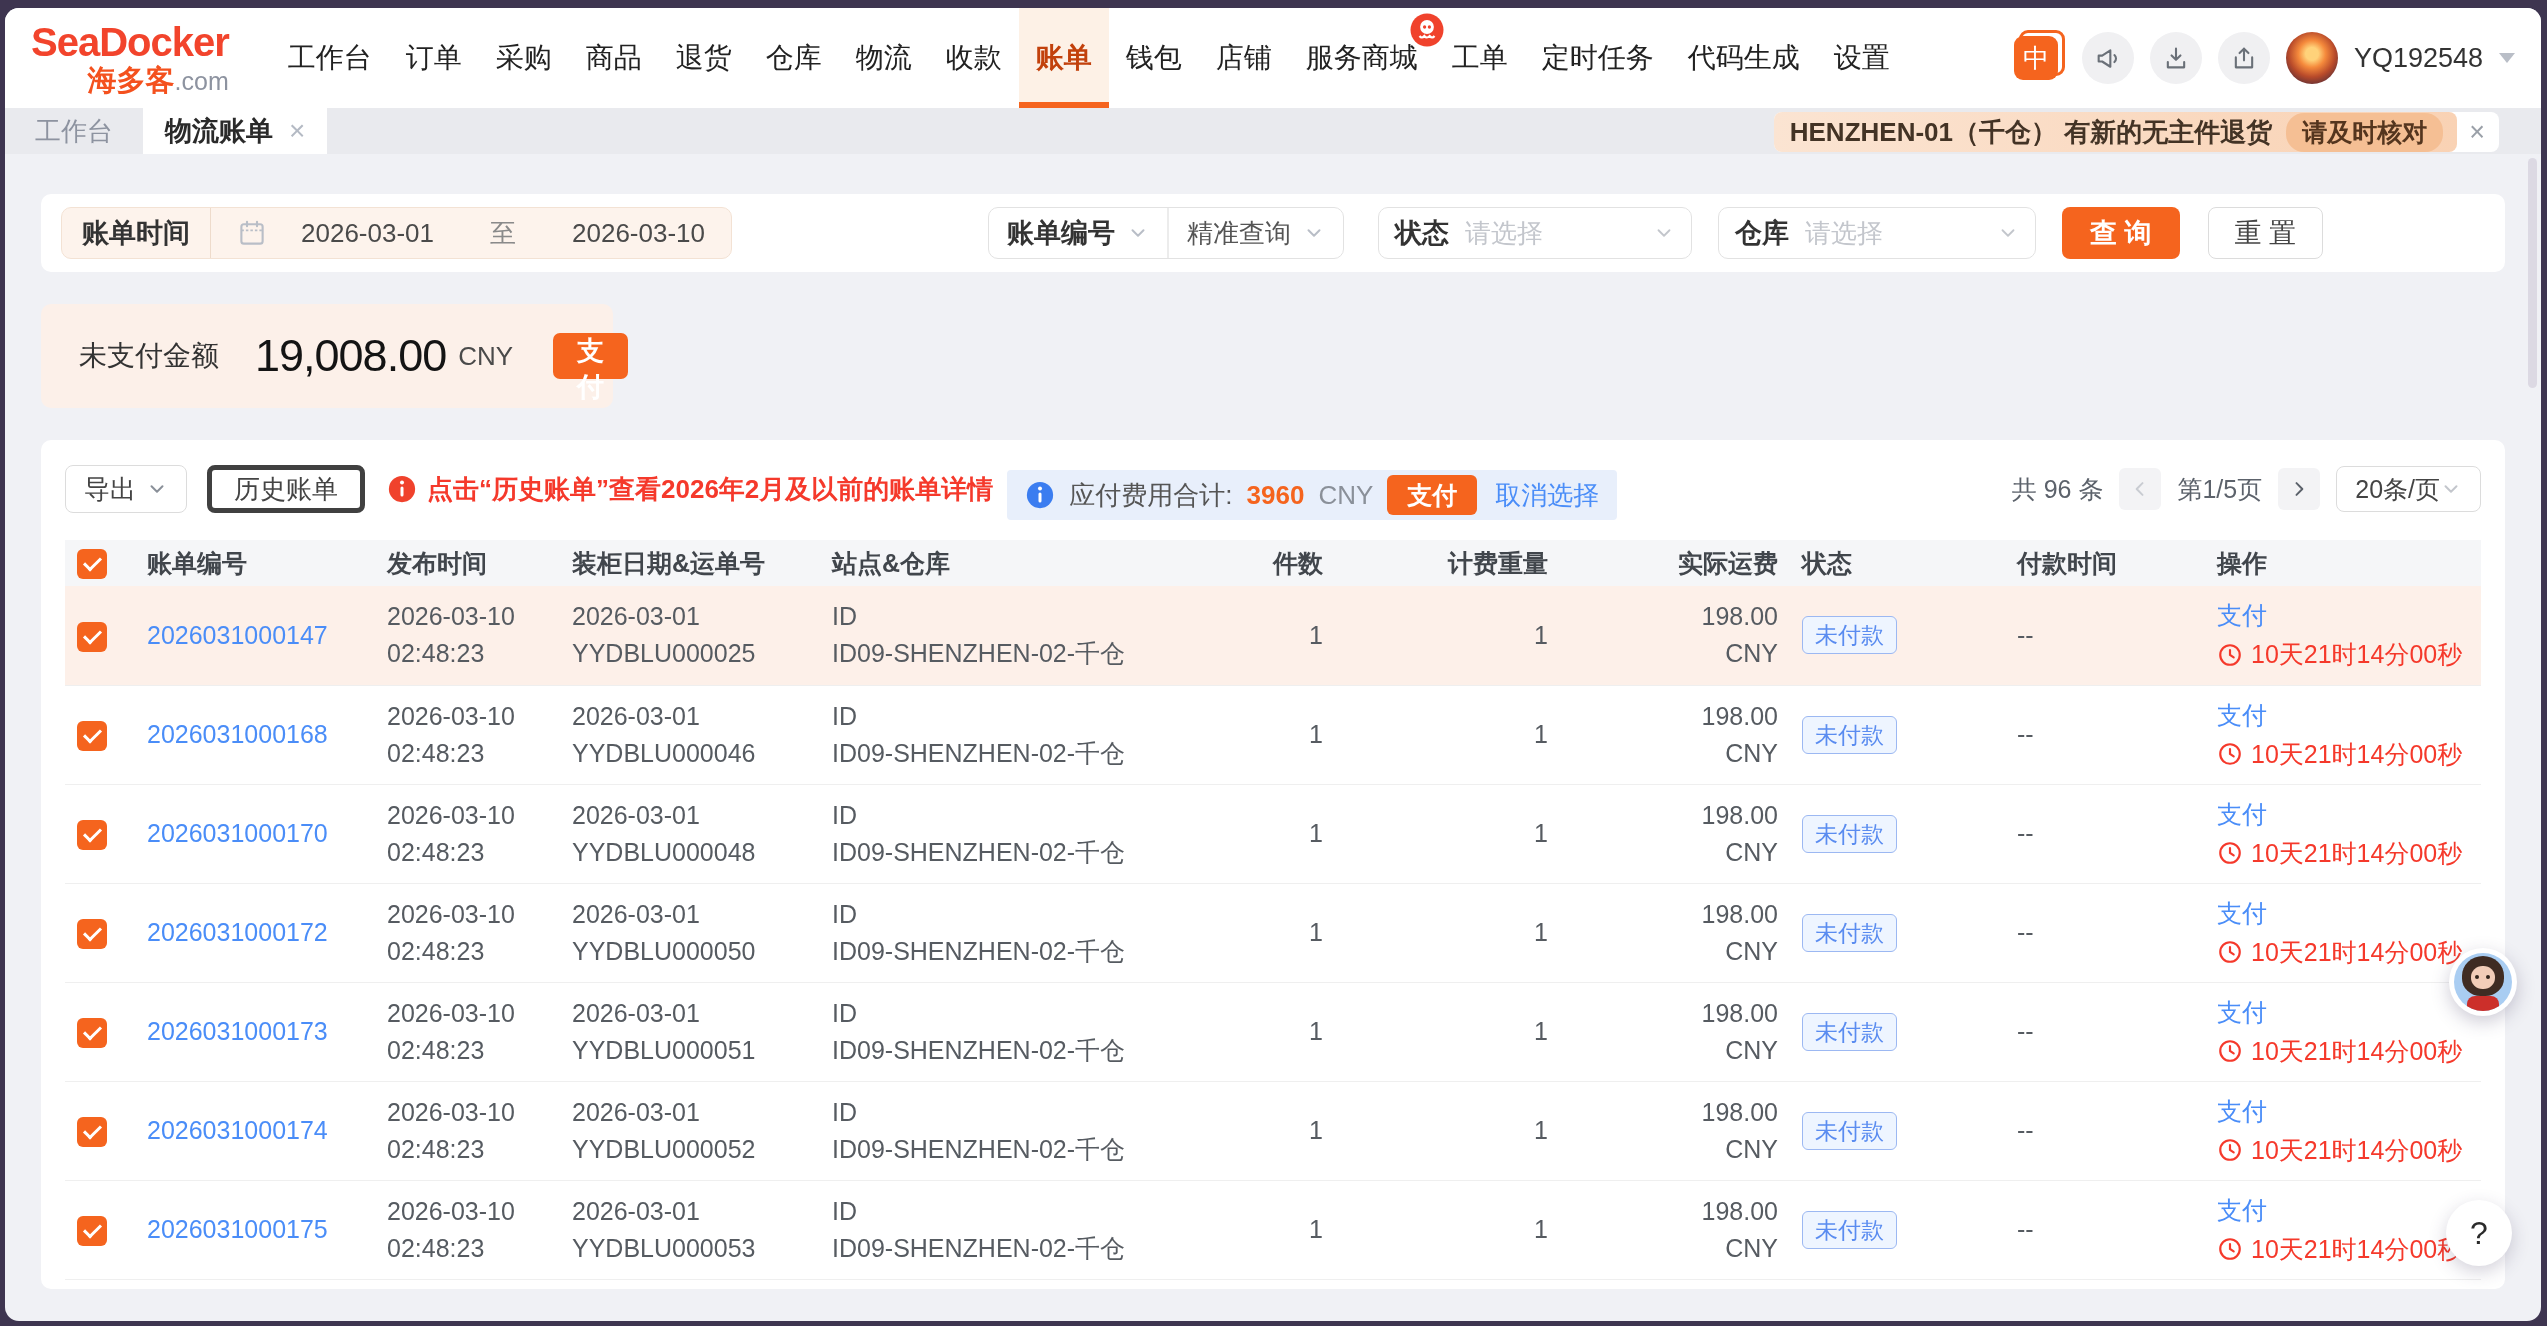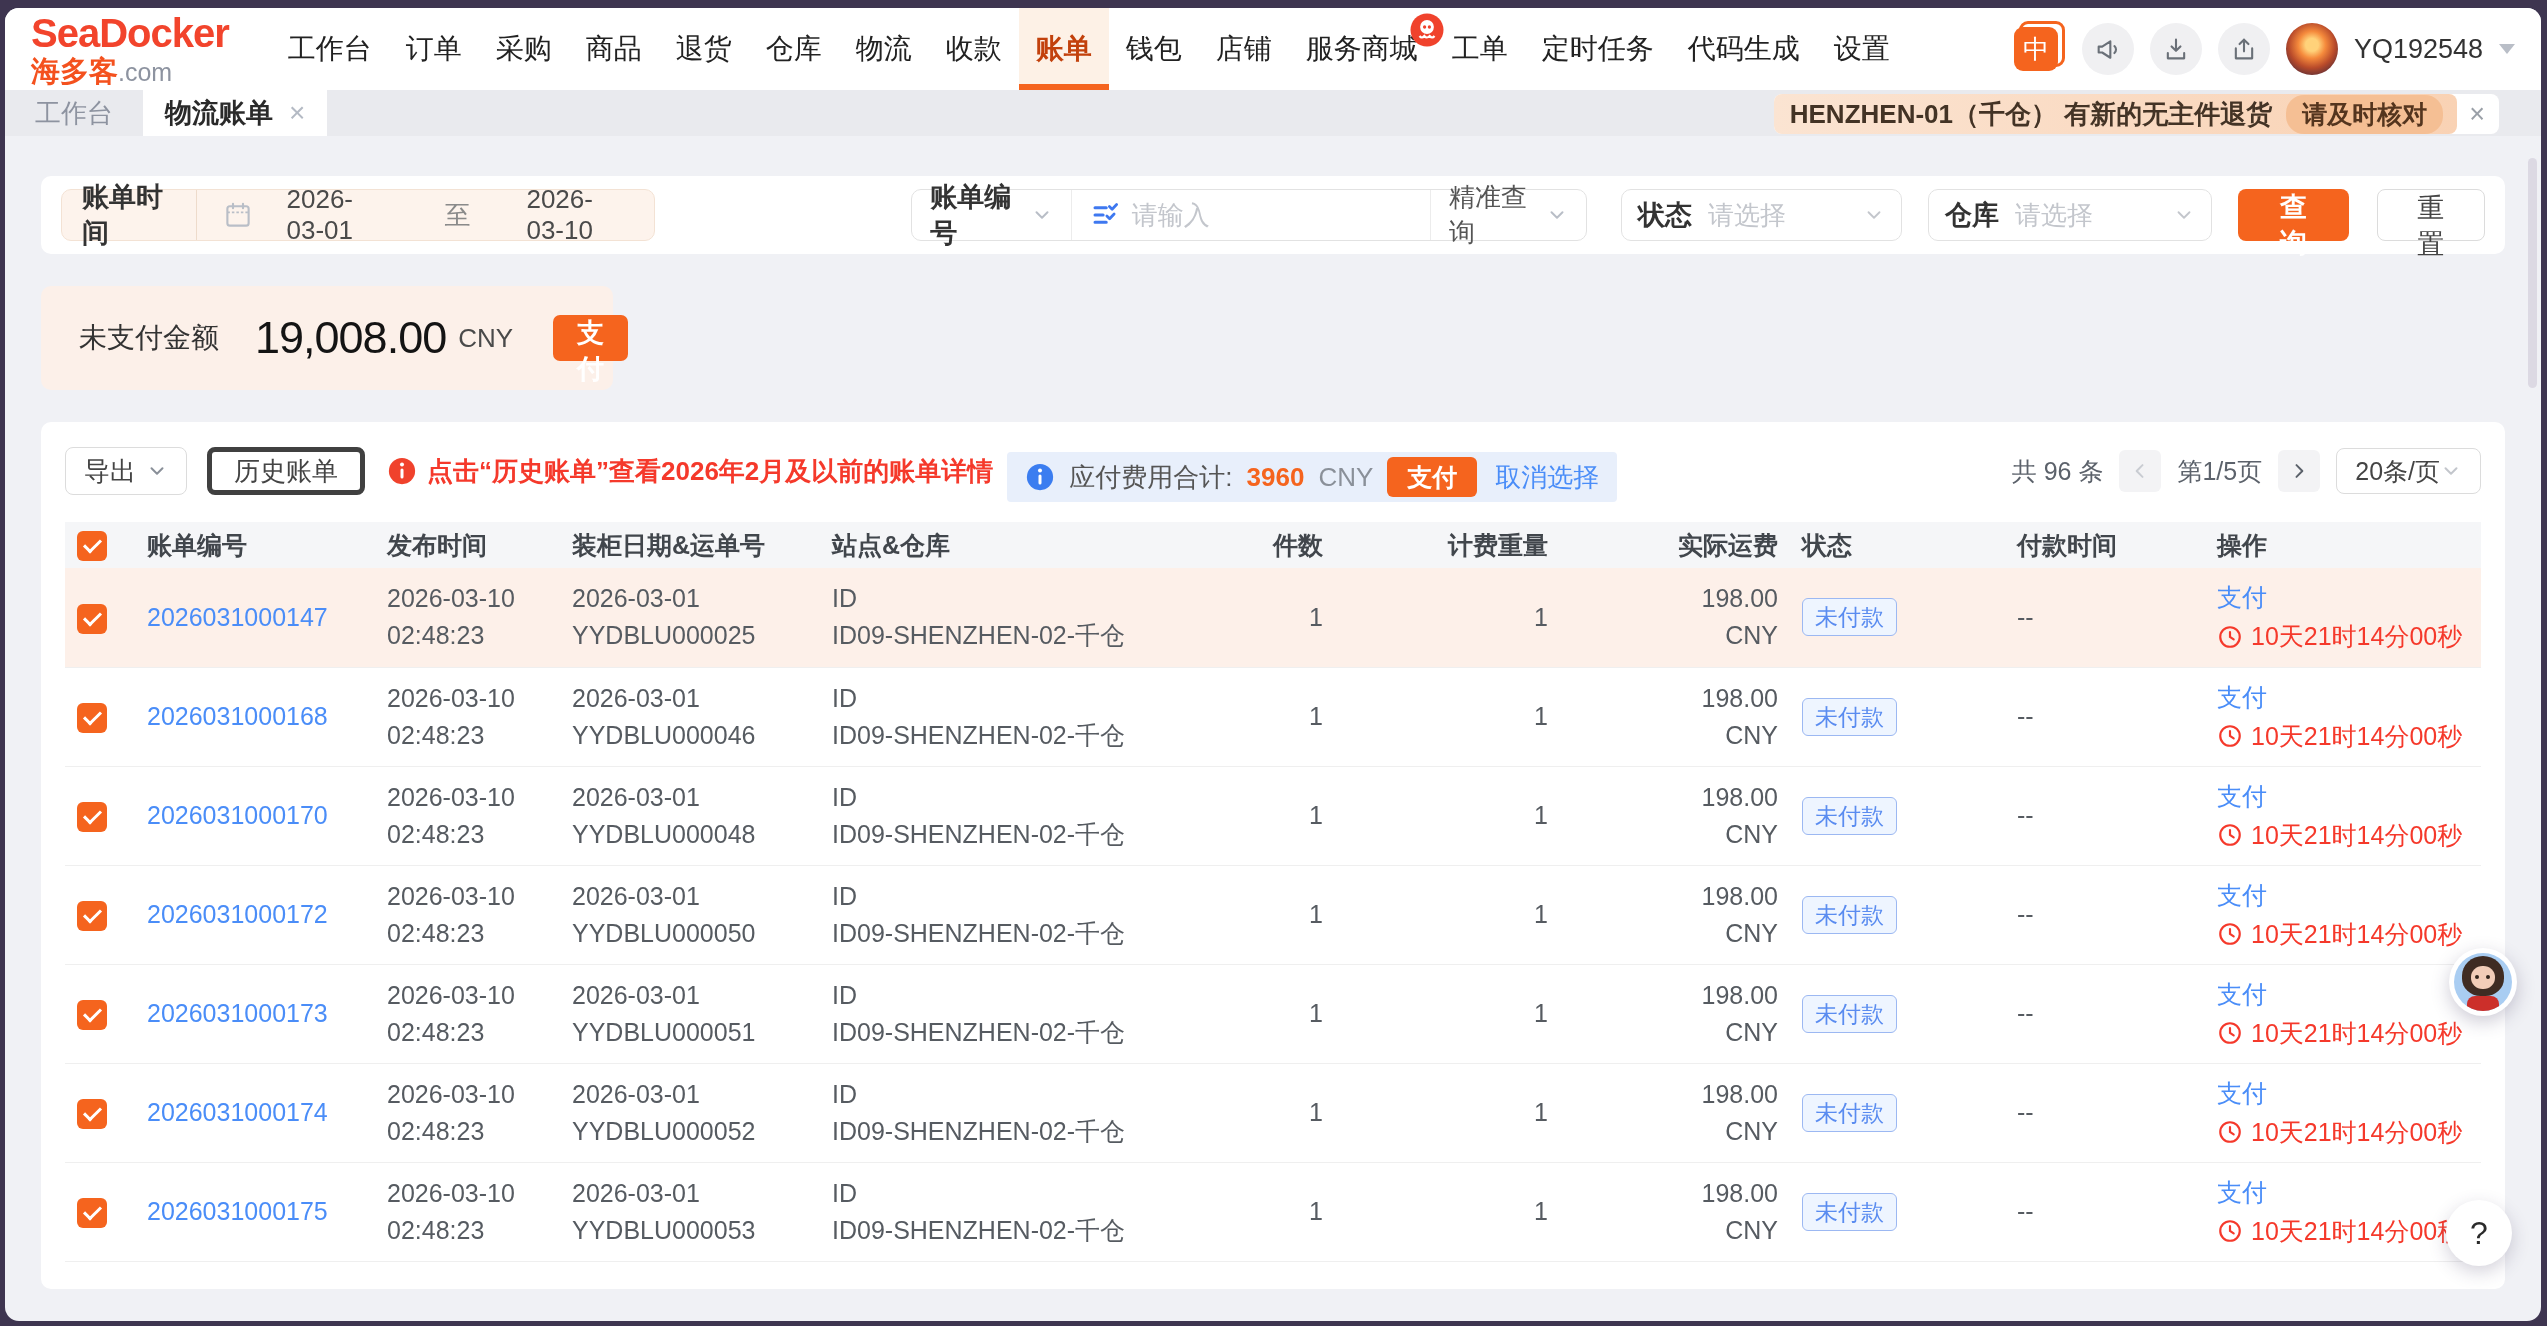--- a/index.html
+++ b/index.html
@@ -10,21 +10,21 @@
     position:relative;
     overflow:hidden;
   }
   .window {
     position:absolute; top:8px; left:5px; right:6px; bottom:5px;
     background:#f0f1f5; border-radius:14px; overflow:hidden;
     display:flex; flex-direction:column;
   }
 
   
-  .topbar { height:82px; background:#fff; display:flex; align-items:stretch; padding:0 26px; flex:none; }
+  .topbar { height:100px; background:#fff; display:flex; align-items:stretch; padding:0 26px; flex:none;text-align:right; }
   .logo { align-self:center; margin-right:42px; line-height:1.05; cursor:pointer; }
   .logo .l1 { font-size:40px; font-weight:800; color:#f2442c; letter-spacing:-1px; }
   .logo .l2 { font-size:29px; font-weight:700; color:#f4511e; margin-top:2px; }
   .logo .l2 .suffix { font-size:25px; font-weight:400; color:#8d93a0; }
   .nav-menu { display:flex; align-items:stretch; }
   .nav-item { display:flex; align-items:center; padding:0 17px; font-size:28px; color:#222; position:relative; cursor:pointer; white-space:nowrap; }
   .nav-item.active { color:#c2410c; background:#fdf1e6; font-weight:600; }
   .nav-item.active::after { content:""; position:absolute; left:0; right:0; bottom:0; height:6px; background:#f5641e; }
   .octo-badge { position:absolute; top:4px; right:-10px; width:36px; height:36px; }
   .top-right { margin-left:auto; display:flex; align-items:center; gap:16px; }
@@ -288,28 +288,20 @@
       </div>
 
       <div class="f-group">
         <div class="seg">
           <span class="lbl">账单编号</span>
           <svg class="chev" viewBox="0 0 24 24">
               <path d="M6 9l6 6 6-6" stroke="#b9bec7" stroke-width="2.2" fill="none" stroke-linecap="round" stroke-linejoin="round"></path>
             </svg>
         </div>
         <span class="divider"></span>
-        <div class="seg f-input-seg">
-          <svg width="30" height="30" viewBox="0 0 24 24">
-            <path d="M4 6.2h9M4 12h6.5M4 17.8h9" stroke="#3e78f0" stroke-width="2.4" stroke-linecap="round"></path>
-            <path d="M15.5 5.2l2.2 2.2 3.6-3.8" stroke="#3e78f0" stroke-width="2.2" fill="none" stroke-linecap="round" stroke-linejoin="round"></path>
-            <path d="M13.5 12.8l2.2 2.2 3.6-3.8" stroke="#3e78f0" stroke-width="2.2" fill="none" stroke-linecap="round" stroke-linejoin="round"></path>
-          </svg>
-          <span class="ph">请输入</span>
-        </div>
         <span class="divider"></span>
         <div class="seg">
           <span class="val">精准查询</span>
           <svg class="chev" viewBox="0 0 24 24">
               <path d="M6 9l6 6 6-6" stroke="#b9bec7" stroke-width="2.2" fill="none" stroke-linecap="round" stroke-linejoin="round"></path>
             </svg>
         </div>
       </div>
 
       <div class="f-select st">

